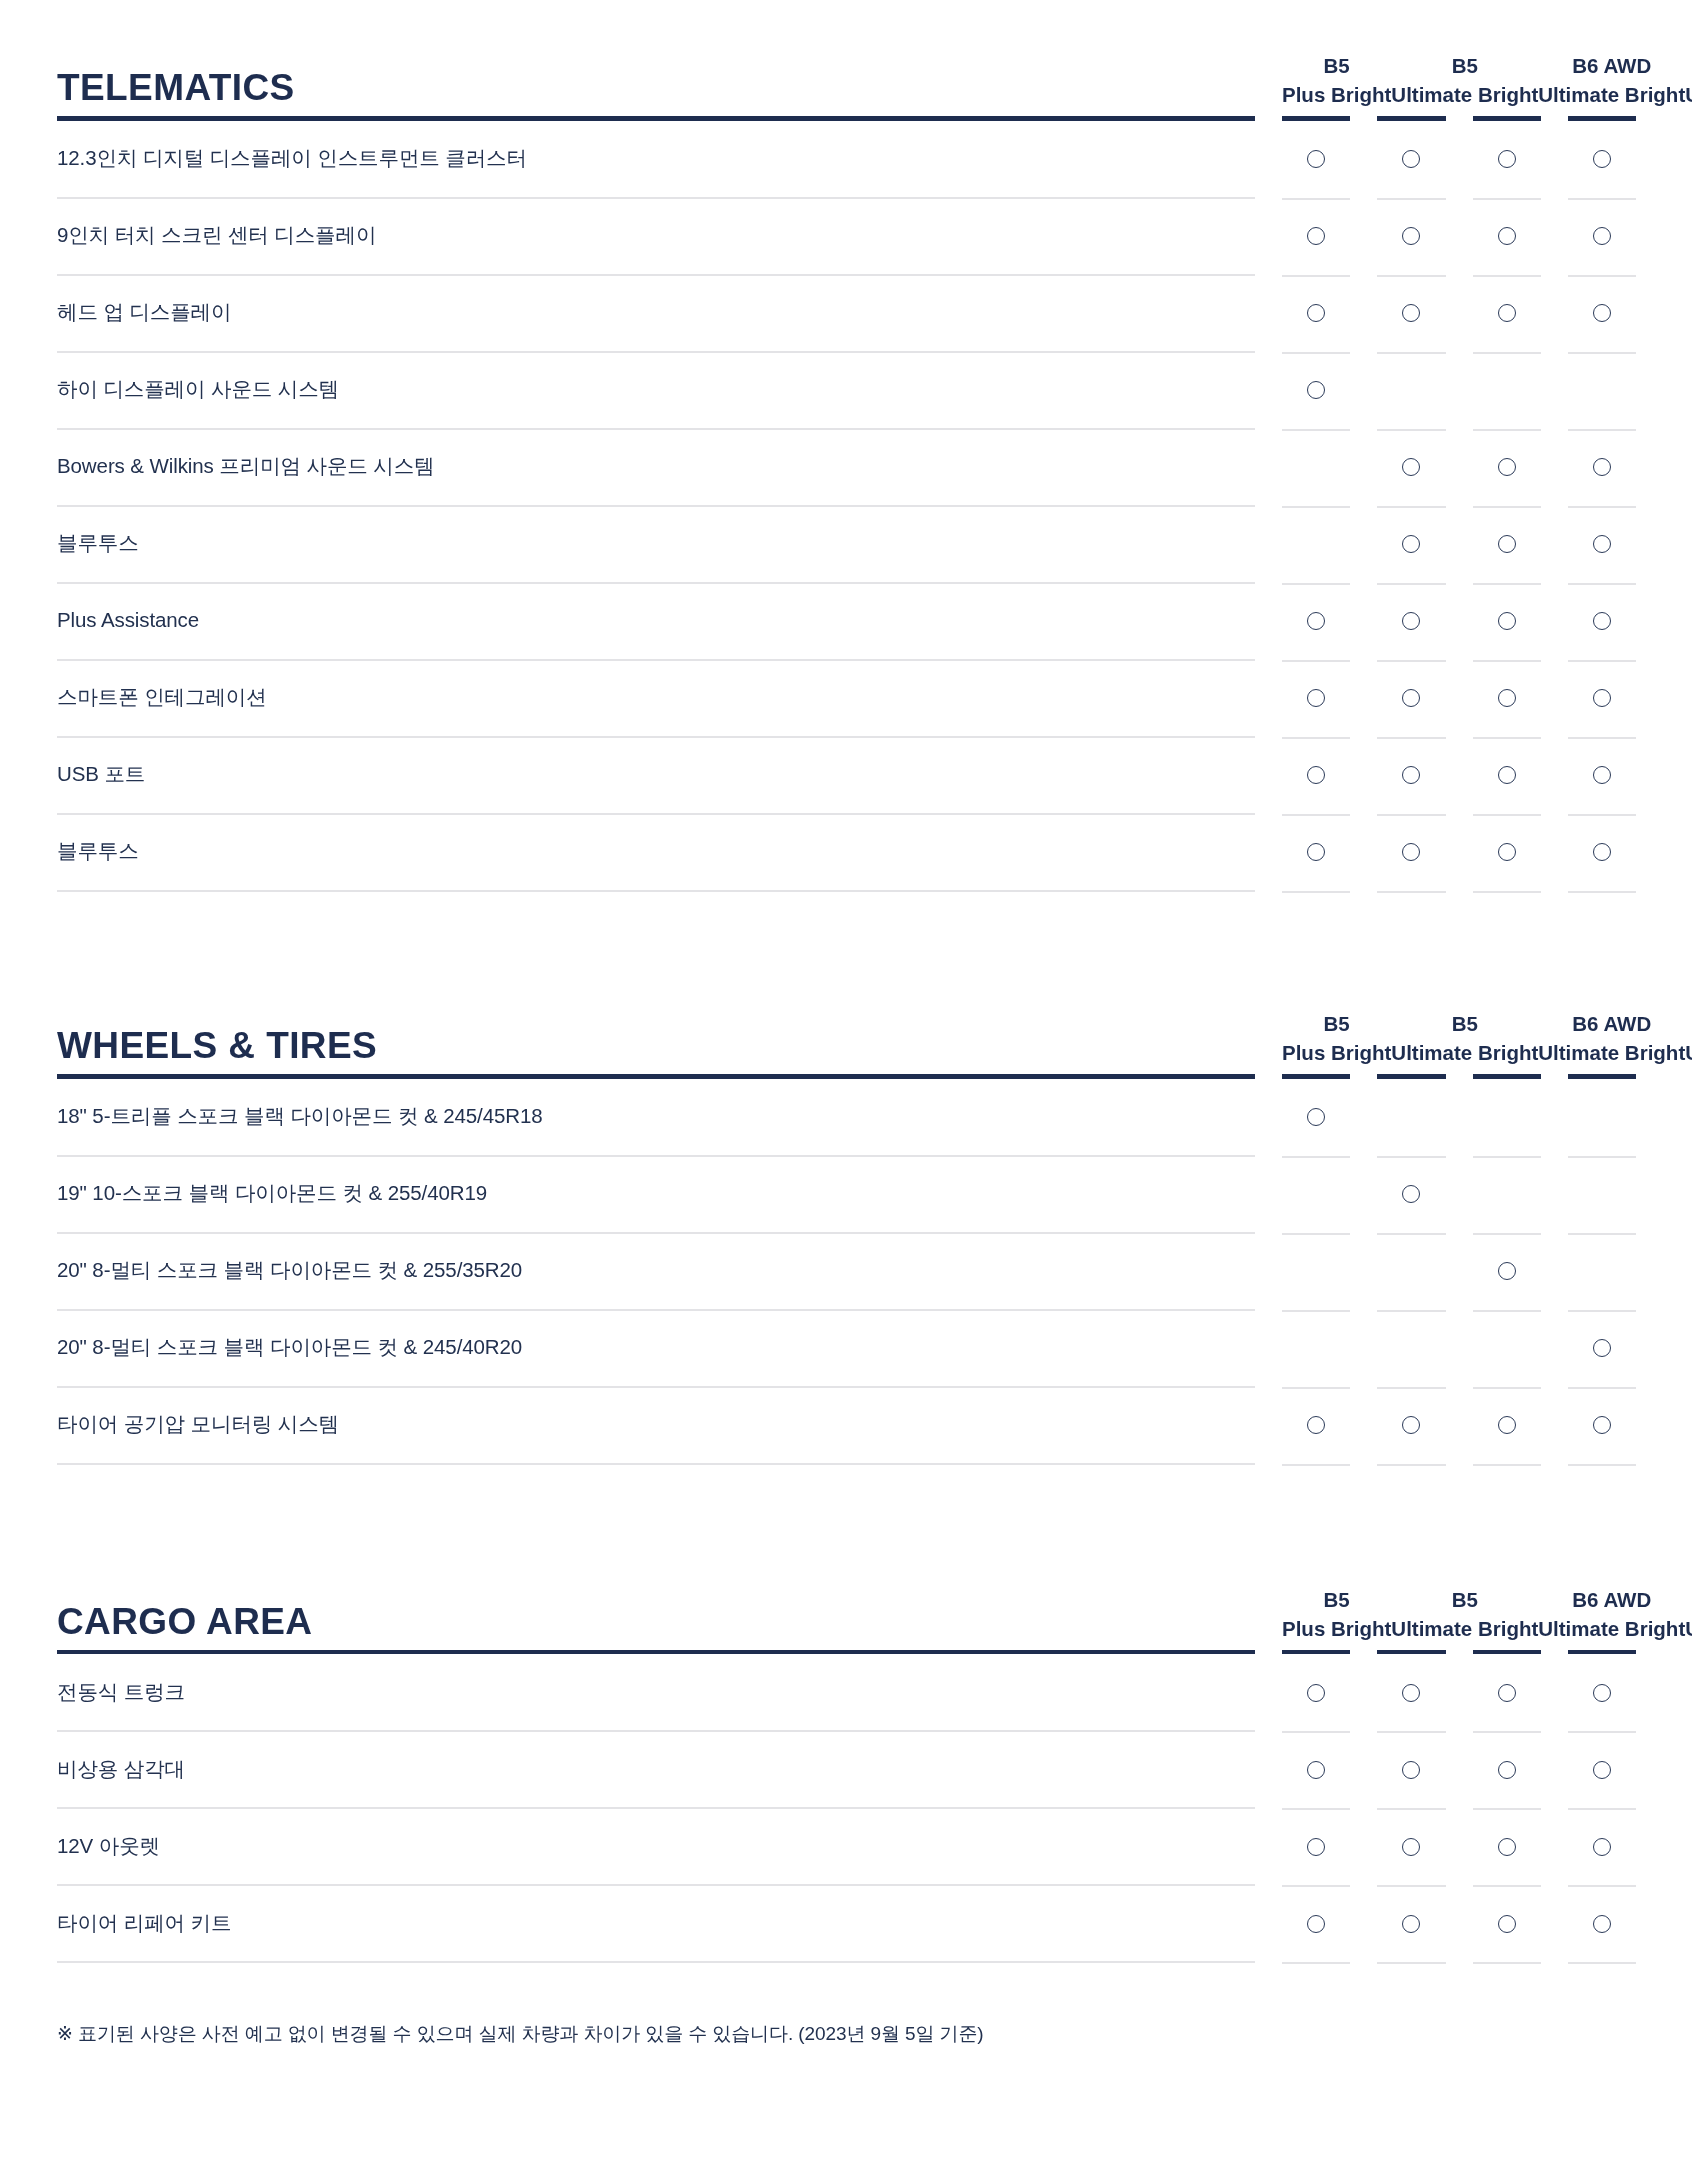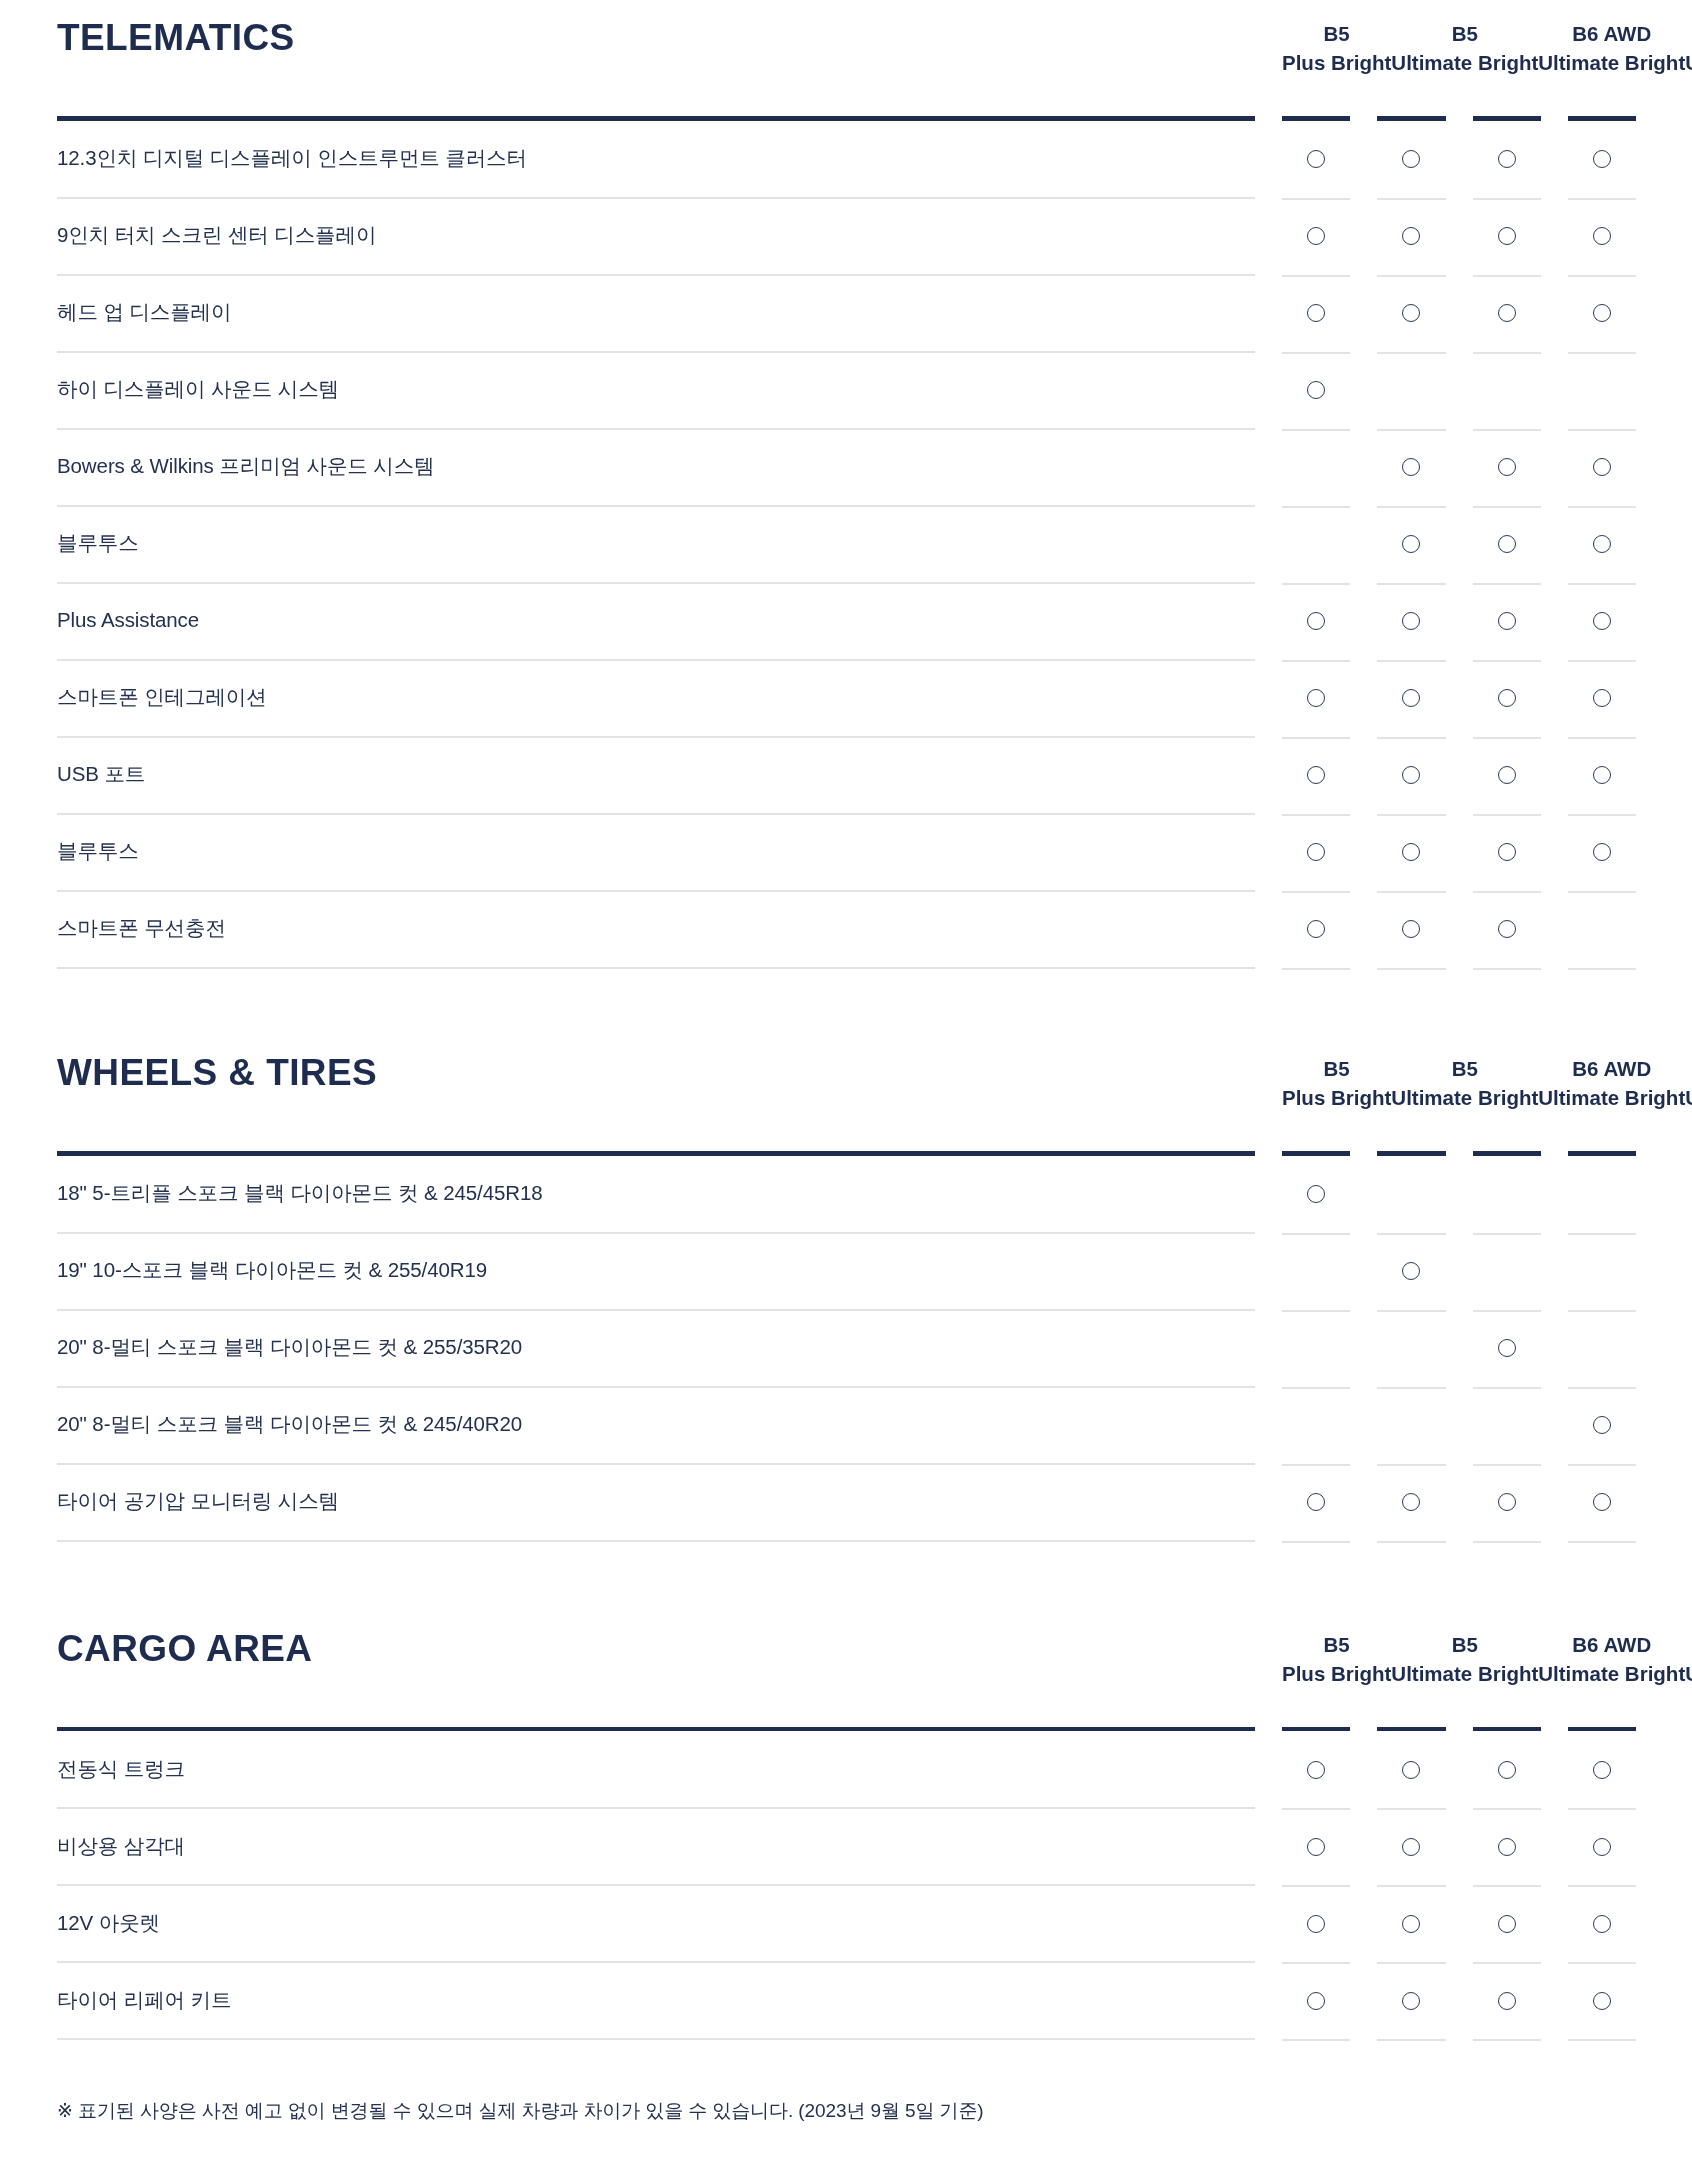--- a/index.html
+++ b/index.html
@@ -27,20 +27,21 @@
   .section {
     width: 1579px;
   }
   .section.sec-telematics { margin-top: 0; padding-top: 19px; }
   .section.sec-wheels     { margin-top: 86px; }
   .section.sec-cargo      { margin-top: 89px; }
 
   
   .head-row {
     display: flex;
+    align-items: flex-end;
     height: 97px;
   }
   .head-title-cell {
     flex: 0 0 1225px;
     box-sizing: border-box;
     padding-bottom: 9.6px;
   }
   .section-title {
     font-size: 37px;
     font-weight: 700;
@@ -462,47 +463,20 @@
               <div class="inner">
                 <span class="mark-o"></span>
               </div>
             </div>
             <div class="feat-mark-cell">
               <div class="inner">
                 <span class="mark-o"></span>
               </div>
             </div>
           </div>
-          <div class="feat-row">
-            <div class="feat-label-cell">
-              <div class="inner">
-                <span class="feat-label">스마트폰 무선충전</span>
-              </div>
-            </div>
-            <div class="feat-mark-cell">
-              <div class="inner">
-                <span class="mark-o"></span>
-              </div>
-            </div>
-            <div class="feat-mark-cell">
-              <div class="inner">
-                <span class="mark-o"></span>
-              </div>
-            </div>
-            <div class="feat-mark-cell">
-              <div class="inner">
-                <span class="mark-o"></span>
-              </div>
-            </div>
-            <div class="feat-mark-cell">
-              <div class="inner">
-                <span class="mark-empty"></span>
-              </div>
-            </div>
-          </div>
         </div>
       </div>
       <div class="section sec-wheels">
         <div class="head-row">
           <div class="head-title-cell">
             <div class="section-title">WHEELS &amp; TIRES</div>
           </div>
           <div class="head-col-cell">
             <div class="line1">B5</div>
             <div class="line2">Plus Bright</div>

